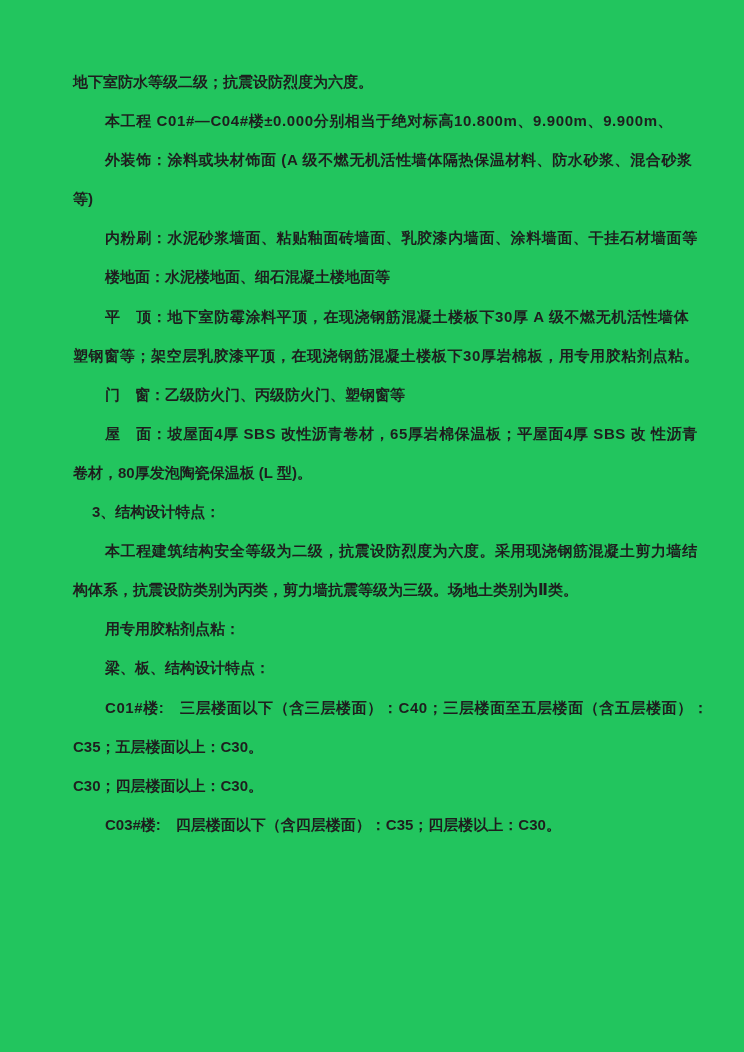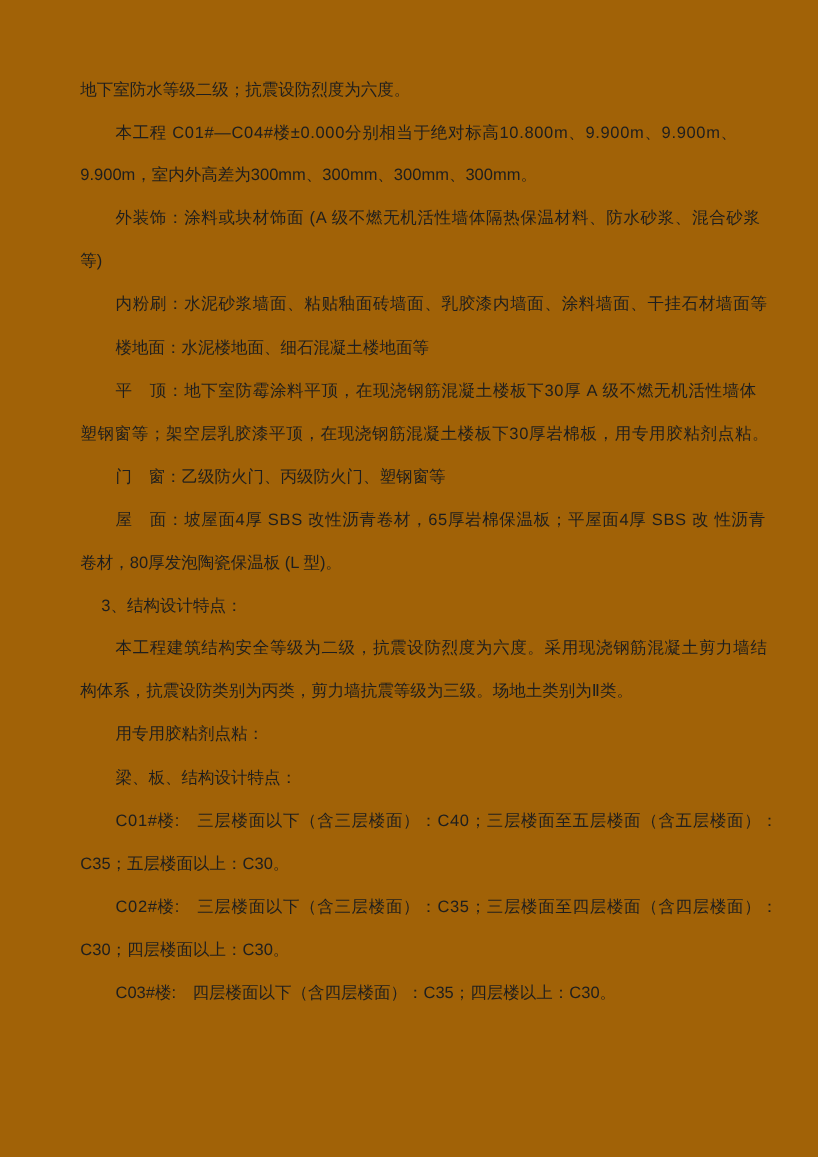--- a/index.html
+++ b/index.html
@@ -30,38 +30,36 @@
     height: 39.1px;
   }
   .line.indent-none { padding-left: 0; }
   .line.indent-para { padding-left: 32px; }
   .line.indent-head { padding-left: 19px; }
   .line.fill { letter-spacing: 0.6px; }
 </style>
 </head>
 <body>
 
-<div class="page" style="background: #a16207;">
+<div class="page" style="background: #22c55e; font-weight: bold;">
   <div class="content" style="color: rgb(30, 30, 30);">
       <div class="line indent-none">地下室防水等级二级；抗震设防烈度为六度。</div>
       <div class="line indent-para fill">本工程 C01#—C04#楼±0.000分别相当于绝对标高10.800m、9.900m、9.900m、</div>
-      <div class="line indent-none">9.900m，室内外高差为300mm、300mm、300mm、300mm。</div>
       <div class="line indent-para fill">外装饰：涂料或块材饰面 (A 级不燃无机活性墙体隔热保温材料、防水砂浆、混合砂浆</div>
       <div class="line indent-none">等)</div>
       <div class="line indent-para fill">内粉刷：水泥砂浆墙面、粘贴釉面砖墙面、乳胶漆内墙面、涂料墙面、干挂石材墙面等</div>
       <div class="line indent-para">楼地面：水泥楼地面、细石混凝土楼地面等</div>
       <div class="line indent-para fill">平　顶：地下室防霉涂料平顶，在现浇钢筋混凝土楼板下30厚 A 级不燃无机活性墙体</div>
       <div class="line indent-none fill">塑钢窗等；架空层乳胶漆平顶，在现浇钢筋混凝土楼板下30厚岩棉板，用专用胶粘剂点粘。</div>
       <div class="line indent-para">门　窗：乙级防火门、丙级防火门、塑钢窗等</div>
       <div class="line indent-para fill">屋　面：坡屋面4厚 SBS 改性沥青卷材，65厚岩棉保温板；平屋面4厚 SBS 改 性沥青</div>
       <div class="line indent-none">卷材，80厚发泡陶瓷保温板 (L 型)。</div>
       <div class="line indent-head">3、结构设计特点：</div>
       <div class="line indent-para fill">本工程建筑结构安全等级为二级，抗震设防烈度为六度。采用现浇钢筋混凝土剪力墙结</div>
       <div class="line indent-none">构体系，抗震设防类别为丙类，剪力墙抗震等级为三级。场地土类别为Ⅱ类。</div>
       <div class="line indent-para">用专用胶粘剂点粘：</div>
       <div class="line indent-para">梁、板、结构设计特点：</div>
       <div class="line indent-para fill">C01#楼:　三层楼面以下（含三层楼面）：C40；三层楼面至五层楼面（含五层楼面）：</div>
       <div class="line indent-none">C35；五层楼面以上：C30。</div>
-      <div class="line indent-para fill">C02#楼:　三层楼面以下（含三层楼面）：C35；三层楼面至四层楼面（含四层楼面）：</div>
       <div class="line indent-none">C30；四层楼面以上：C30。</div>
       <div class="line indent-para">C03#楼:　四层楼面以下（含四层楼面）：C35；四层楼以上：C30。</div>
     </div>
 </div>
 
 </body></html>

